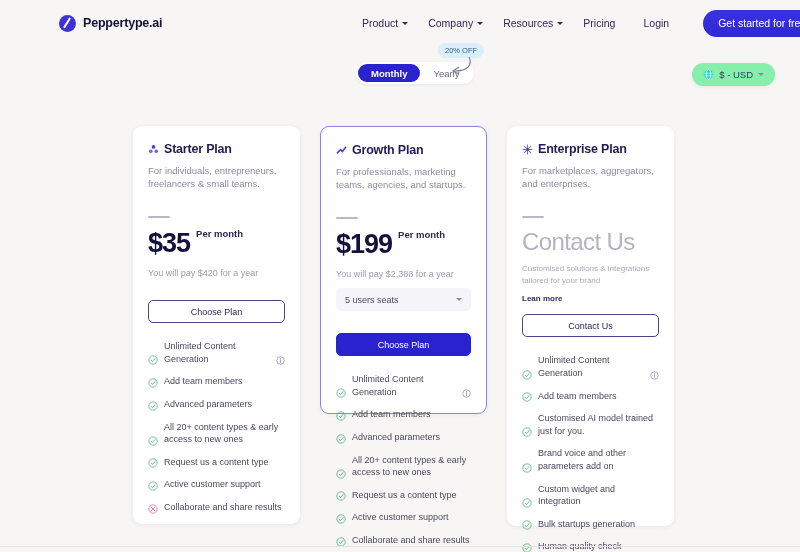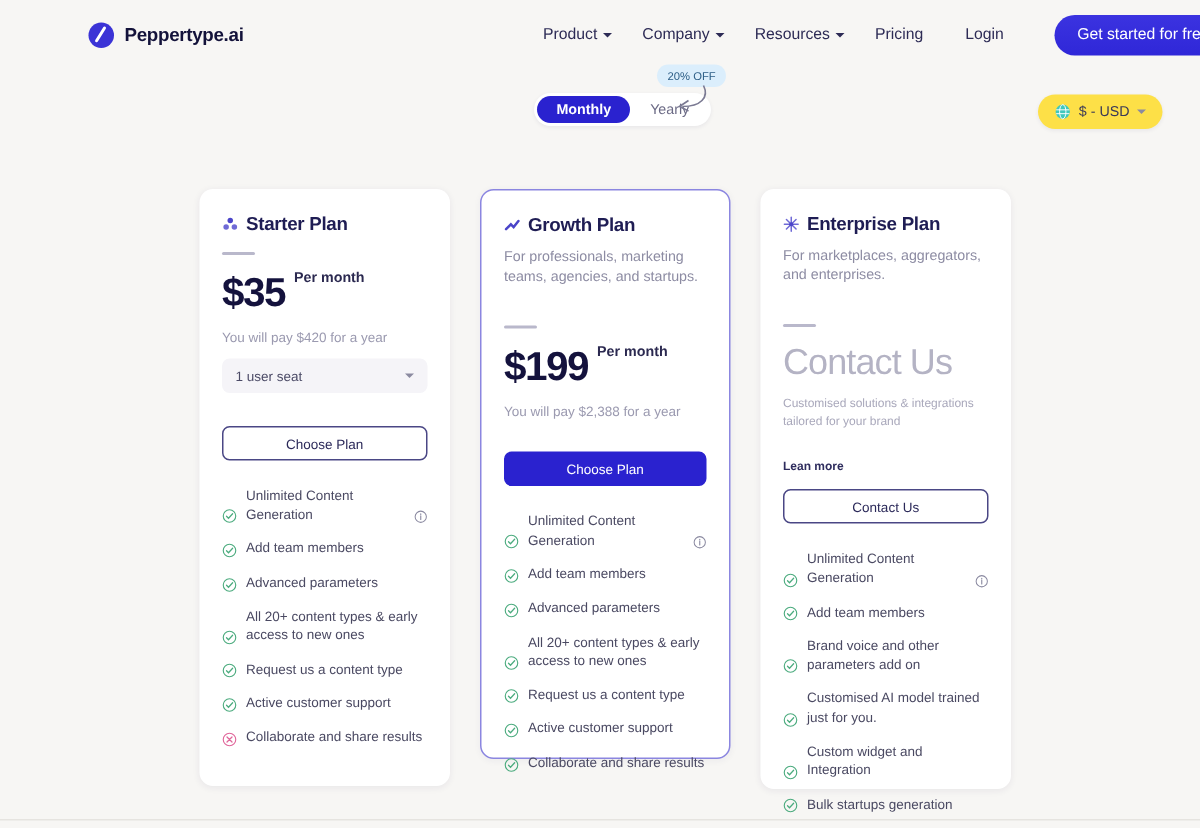--- a/index.html
+++ b/index.html
@@ -63,50 +63,50 @@
   .badge-off {
     position: absolute; top: 43px; left: 438px;
     background: #dbeefc; color: #2d5e86; font-size: 7.5px;
     padding: 3px 7px; border-radius: 9px; white-space: nowrap;
   }
   .arrow-svg { position: absolute; top: 55px; left: 441px; }
 
   .currency {
     position: absolute; top: 63px; right: 25px;
     display: flex; align-items: center; gap: 5px;
-    background: #fde047; border-radius: 13px; height: 23px;
+    background: #86efac; border-radius: 13px; height: 23px;
     padding: 0 11px; cursor: pointer;
     box-shadow: 0 1px 3px rgba(30,25,90,.07);
     font-size: 9.5px; color: #3a3958;
   }
 
   
   .cards { position: absolute; top: 126px; left: 133px; display: flex; gap: 20px; }
   .card {
     width: 167px; background: #ffffff; border-radius: 9px;
     padding: 16px 15px 0 15px; position: relative;
   }
   .card.plain { box-shadow: 0 1px 5px rgba(40,35,90,.07); }
   .card.highlight { border: 1.2px solid #8b86e0; box-shadow: 0 1px 5px rgba(40,35,90,.05); }
   .card.starter { height: 398px; }
-  .card.growth  { height: 380px; }
+  .card.growth  { height: 288px; }
   .card.enterprise { height: 400px; }
 
   .plan-head { display: flex; align-items: center; gap: 5px; margin-bottom: 8px; }
   .plan-title { font-size: 12.5px; font-weight: bold; color: #1f1d54; letter-spacing: -0.2px; }
   .plan-desc { font-size: 9.5px; line-height: 1.42; color: #8d8ca3; min-height: 40px; }
   .rule { width: 22px; height: 2.2px; background: #b9b8cb; border-radius: 2px; margin: 12px 0 10px; }
 
   .price-row { display: flex; align-items: flex-start; gap: 6px; }
   .price { font-size: 27px; font-weight: bold; color: #14123d; letter-spacing: -1px; }
   .price-unit { font-size: 9.5px; font-weight: bold; color: #2b2950; }
   .price-contact { font-size: 24px; color: #b4b3c4; letter-spacing: -0.6px; font-weight: normal; }
   .year-note { font-size: 9px; color: #9b9ab0; margin-top: 9px; }
   .ent-note { font-size: 8px; color: #a9a8bb; line-height: 1.45; margin-top: 7px; }
-  .lean-more { font-size: 8px; font-weight: bold; color: #2f2d5e; margin-top: 20px; cursor: pointer; }
+  .lean-more { font-size: 8px; font-weight: bold; color: #2f2d5e; margin-top: 8px; cursor: pointer; }
 
   .seat-select {
     margin-top: 9px; height: 23px; border-radius: 5px; background: #f5f4f8;
     display: flex; align-items: center; justify-content: space-between;
     padding: 0 9px; font-size: 9px; color: #4b4a66; cursor: pointer;
   }
   .sel-caret {
     width: 0; height: 0; border-left: 3px solid transparent;
     border-right: 3px solid transparent; border-top: 3.4px solid #8b8aa0;
   }
@@ -187,30 +187,27 @@
 
     <div class="card plain starter">
       <div class="plan-head">
         <svg width="11" height="11" viewBox="0 0 12 12">
           <circle cx="6" cy="3.2" r="2" fill="#4b45c9"></circle>
           <circle cx="3" cy="8" r="2" fill="#6f6ad6"></circle>
           <circle cx="9" cy="8" r="2" fill="#6f6ad6"></circle>
         </svg>
         <span class="plan-title">Starter Plan</span>
       </div>
+      <div class="plan-desc">For individuals, entrepreneurs, freelancers &amp; small teams.</div>
       <div class="rule"></div>
       <div class="price-row">
         <span class="price">$35</span>
         <span class="price-unit">Per month</span>
       </div>
       <div class="year-note">You will pay $420 for a year</div>
-      <div class="seat-select">
-        <span>1 user seat</span>
-        <span class="sel-caret"></span>
-      </div>
       <div class="btn-slot-starter">
         <div class="plan-btn outline">Choose Plan</div>
       </div>
       <div class="features">
           <div class="feature">
             <svg width="10" height="10" viewBox="0 0 12 12" class="fic">
               <circle cx="6" cy="6" r="5" fill="none" stroke="#4bab7e" stroke-width="0.9"></circle>
               <path d="M3.6 6.2 L5.2 7.8 L8.5 4.2" stroke="#4bab7e" stroke-width="1" fill="none" stroke-linecap="round"></path>
             </svg>
             <span class="feature-label">Unlimited Content Generation</span>
@@ -272,20 +269,24 @@
         </svg>
         <span class="plan-title">Growth Plan</span>
       </div>
       <div class="plan-desc">For professionals, marketing teams, agencies, and startups.</div>
       <div class="rule"></div>
       <div class="price-row">
         <span class="price">$199</span>
         <span class="price-unit">Per month</span>
       </div>
       <div class="year-note">You will pay $2,388 for a year</div>
+      <div class="seat-select">
+        <span>5 users seats</span>
+        <span class="sel-caret"></span>
+      </div>
       <div class="btn-slot-growth">
         <div class="plan-btn filled">Choose Plan</div>
       </div>
       <div class="features">
           <div class="feature">
             <svg width="10" height="10" viewBox="0 0 12 12" class="fic">
               <circle cx="6" cy="6" r="5" fill="none" stroke="#4bab7e" stroke-width="0.9"></circle>
               <path d="M3.6 6.2 L5.2 7.8 L8.5 4.2" stroke="#4bab7e" stroke-width="1" fill="none" stroke-linecap="round"></path>
             </svg>
             <span class="feature-label">Unlimited Content Generation</span>
@@ -378,28 +379,28 @@
               <circle cx="6" cy="6" r="5" fill="none" stroke="#4bab7e" stroke-width="0.9"></circle>
               <path d="M3.6 6.2 L5.2 7.8 L8.5 4.2" stroke="#4bab7e" stroke-width="1" fill="none" stroke-linecap="round"></path>
             </svg>
             <span class="feature-label">Add team members</span>
           </div>
           <div class="feature">
             <svg width="10" height="10" viewBox="0 0 12 12" class="fic">
               <circle cx="6" cy="6" r="5" fill="none" stroke="#4bab7e" stroke-width="0.9"></circle>
               <path d="M3.6 6.2 L5.2 7.8 L8.5 4.2" stroke="#4bab7e" stroke-width="1" fill="none" stroke-linecap="round"></path>
             </svg>
+            <span class="feature-label">Customised AI model trained just for you.</span>
+          </div>
+          <div class="feature">
+            <svg width="10" height="10" viewBox="0 0 12 12" class="fic">
+              <circle cx="6" cy="6" r="5" fill="none" stroke="#4bab7e" stroke-width="0.9"></circle>
+              <path d="M3.6 6.2 L5.2 7.8 L8.5 4.2" stroke="#4bab7e" stroke-width="1" fill="none" stroke-linecap="round"></path>
+            </svg>
             <span class="feature-label">Brand voice and other parameters add on</span>
-          </div>
-          <div class="feature">
-            <svg width="10" height="10" viewBox="0 0 12 12" class="fic">
-              <circle cx="6" cy="6" r="5" fill="none" stroke="#4bab7e" stroke-width="0.9"></circle>
-              <path d="M3.6 6.2 L5.2 7.8 L8.5 4.2" stroke="#4bab7e" stroke-width="1" fill="none" stroke-linecap="round"></path>
-            </svg>
-            <span class="feature-label">Customised AI model trained just for you.</span>
           </div>
           <div class="feature">
             <svg width="10" height="10" viewBox="0 0 12 12" class="fic">
               <circle cx="6" cy="6" r="5" fill="none" stroke="#4bab7e" stroke-width="0.9"></circle>
               <path d="M3.6 6.2 L5.2 7.8 L8.5 4.2" stroke="#4bab7e" stroke-width="1" fill="none" stroke-linecap="round"></path>
             </svg>
             <span class="feature-label">Custom widget and Integration</span>
           </div>
           <div class="feature">
             <svg width="10" height="10" viewBox="0 0 12 12" class="fic">

